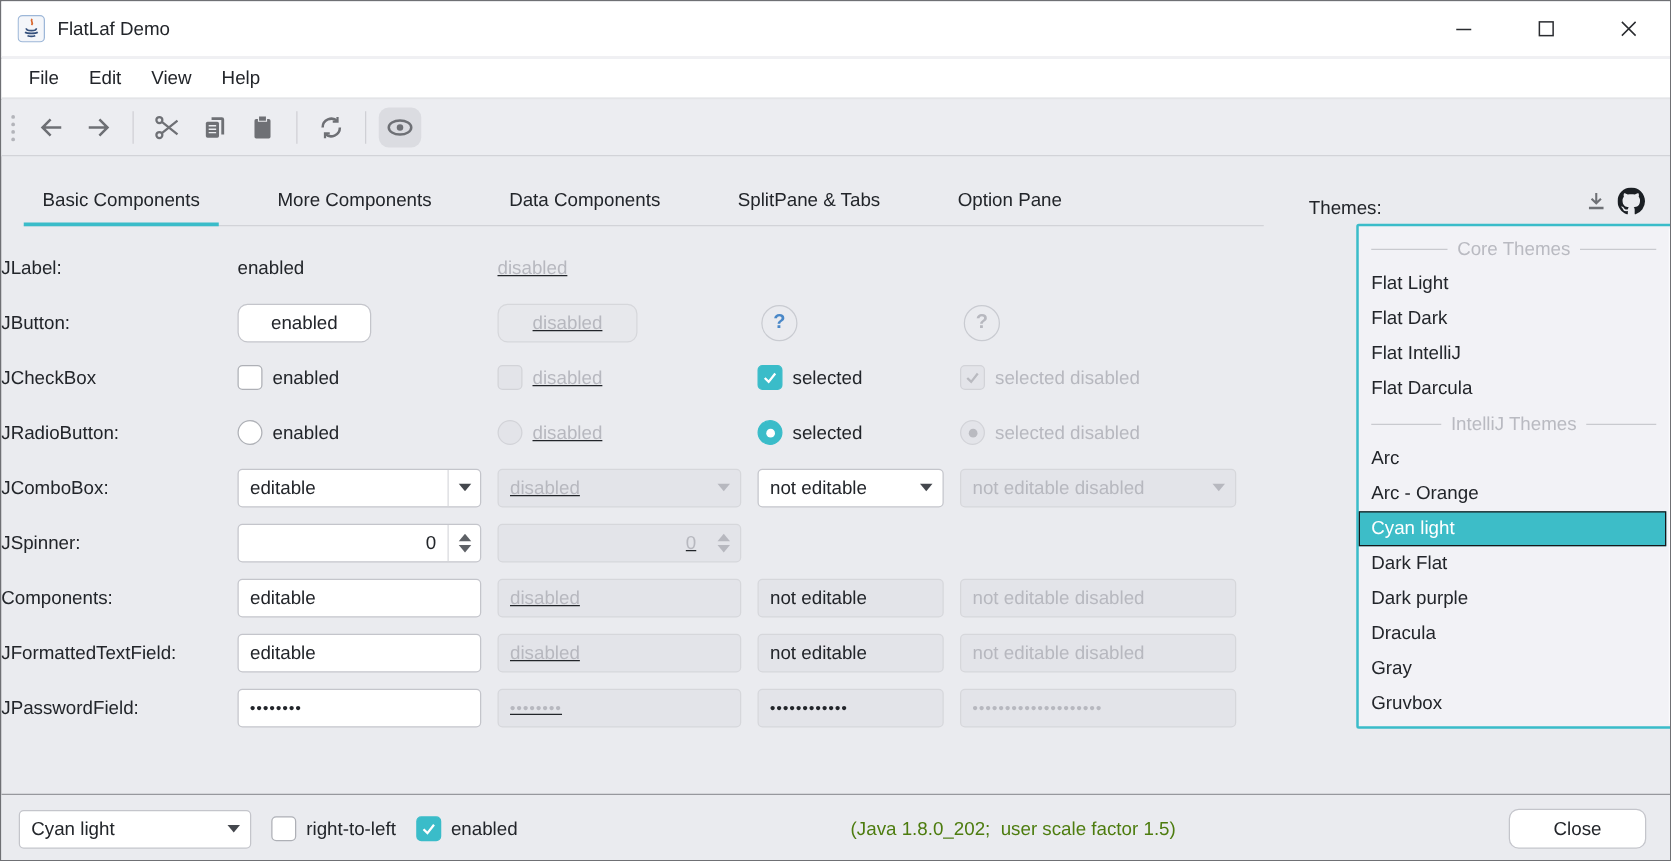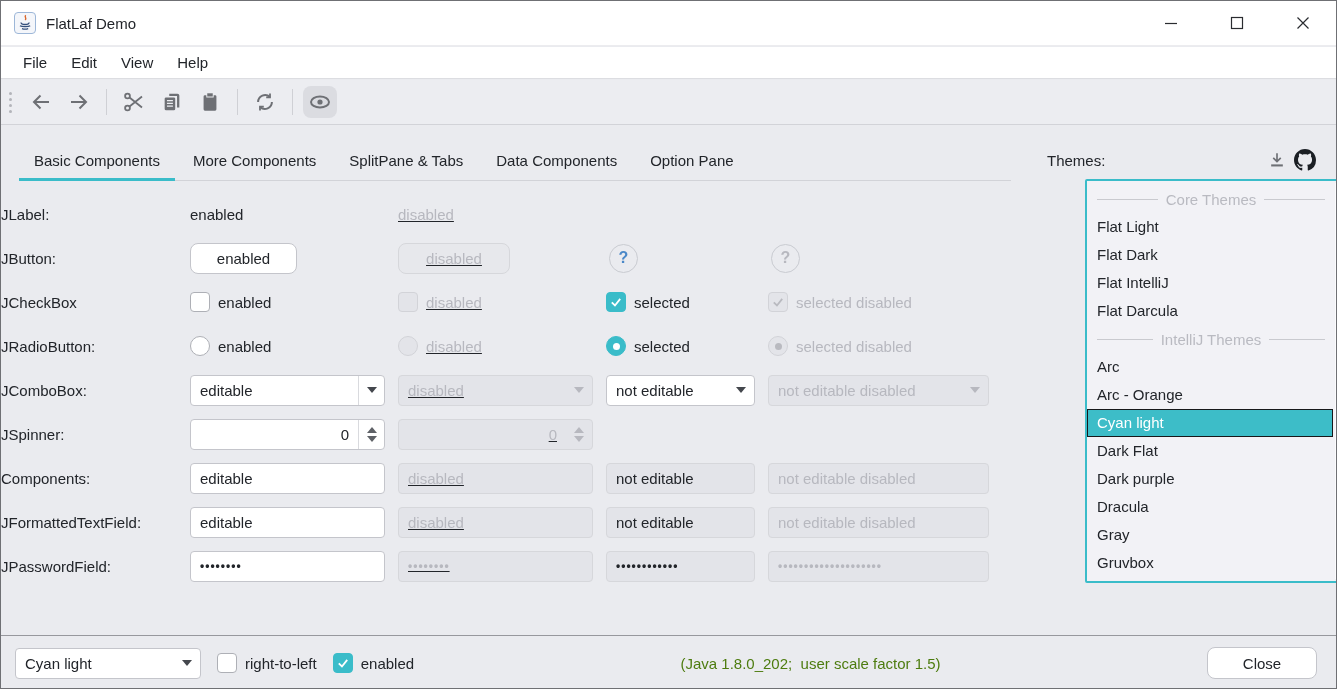--- a/index.html
+++ b/index.html
@@ -31,21 +31,21 @@
     display:flex; align-items:center; padding-left:8px; border-bottom:1px solid var(--line); gap:4px;}
   .grip{display:flex; flex-direction:column; gap:3px; margin-right:8px;}
   .grip i{width:3px; height:3px; border-radius:50%; background:#B3B4BA;}
   .tbtn{width:34px; height:32px; display:flex; align-items:center; justify-content:center;
     background:transparent; border:none; border-radius:8px;}
   .tbtn.toggled{background:#DBDCE1;}
   .tsep{width:1px; height:26px; background:#CFD0D5; margin:0 6px;}
 
   
   .tabs{position:absolute; left:18px; top:140px; width:992px; height:40px; display:flex;
-    border-bottom:1px solid var(--line);}
+    border-bottom:1px solid var(--line);gap:29px;}
   .tab{padding:0 15px; margin-right:3px; display:flex; align-items:center; position:relative; height:100%;}
   .tab.selected::after{content:""; position:absolute; left:0; right:0; bottom:-1px; height:3px; background:var(--accent);}
 
   
   .grid{position:absolute; left:0; top:191px;}
   .grow{display:flex; align-items:center; height:44px;}
   .rlabel{width:189px; }
   .cell{display:flex; align-items:center;}
   .c2{width:195px; margin-right:13px;}
   .c3{width:195px; margin-right:13px;text-decoration:underline;}
@@ -97,21 +97,21 @@
   .spinner.dis .spin-btns{border-left:none;}
   .spinner.dis .tri-up{border-bottom-color:#B7B8BF;} .spinner.dis .tri-dn{border-top-color:#B7B8BF;}
 
   .field{height:31px; width:100%; background:var(--white); border:1px solid var(--fieldborder); border-radius:4px;
     font-family:inherit; font-size:15px; color:var(--text); padding:0 9px; display:flex; align-items:center;}
   .field.ro{background:var(--disbg); border-color:var(--disborder);}
   .field.dis{background:var(--disbg); border-color:var(--disborder); color:var(--distext);}
   .pwtext{font-size:12px; letter-spacing:1px; font-weight:bold;}
 
   
-  .themes-header{position:absolute; left:1046px; top:144px; width:272px; height:30px; display:flex; align-items:center;}
+  .themes-header{position:absolute; left:1046px; top:144px; width:272px; height:30px; display:flex; align-items:flex-end;}
   .themes-label{flex:1;}
   .hicon{width:28px; height:28px; display:flex; align-items:center; justify-content:center; background:transparent; border:none;}
   .themes-list{position:absolute; left:1084px; top:178px; width:266px; height:404px; background:#F2F2F6;
     border:2px solid var(--accent); border-radius:2px;}
   .tlist-inner{position:absolute; left:0; top:4px; right:16px; bottom:4px;}
   .titem{height:28px; line-height:28px; padding-left:10px; white-space:nowrap;}
   .titem.selected{background:var(--sel); color:#fff; outline:1px solid #17181A; outline-offset:-1px;}
   .tgsep{height:28px; display:flex; align-items:center; color:#B9BAC1; padding:0 8px 0 10px; gap:8px;}
   .tgsep .ln{flex:1; height:1px; background:#C9CACF;}
   .tgsep .txt{white-space:nowrap;}
@@ -235,22 +235,22 @@
           <ellipse cx="12" cy="12" rx="9" ry="5.6" fill="none" stroke="#6E7075" stroke-width="2"></ellipse>
           <circle cx="12" cy="12" r="2.6" fill="#6E7075"></circle>
         </svg>
       </span>
     </button>
   </div>
 
   <div class="tabs">
     <span class="tab selected">Basic Components</span>
     <span class="tab">More Components</span>
+    <span class="tab">Data Components</span>
     <span class="tab">SplitPane &amp; Tabs</span>
-    <span class="tab">Data Components</span>
     <span class="tab">Option Pane</span>
   </div>
 
   <div class="grid">
 
     <div class="grow">
       <div class="rlabel">JLabel:</div>
       <div class="cell c2">
           <span>enabled</span>
         </div>

